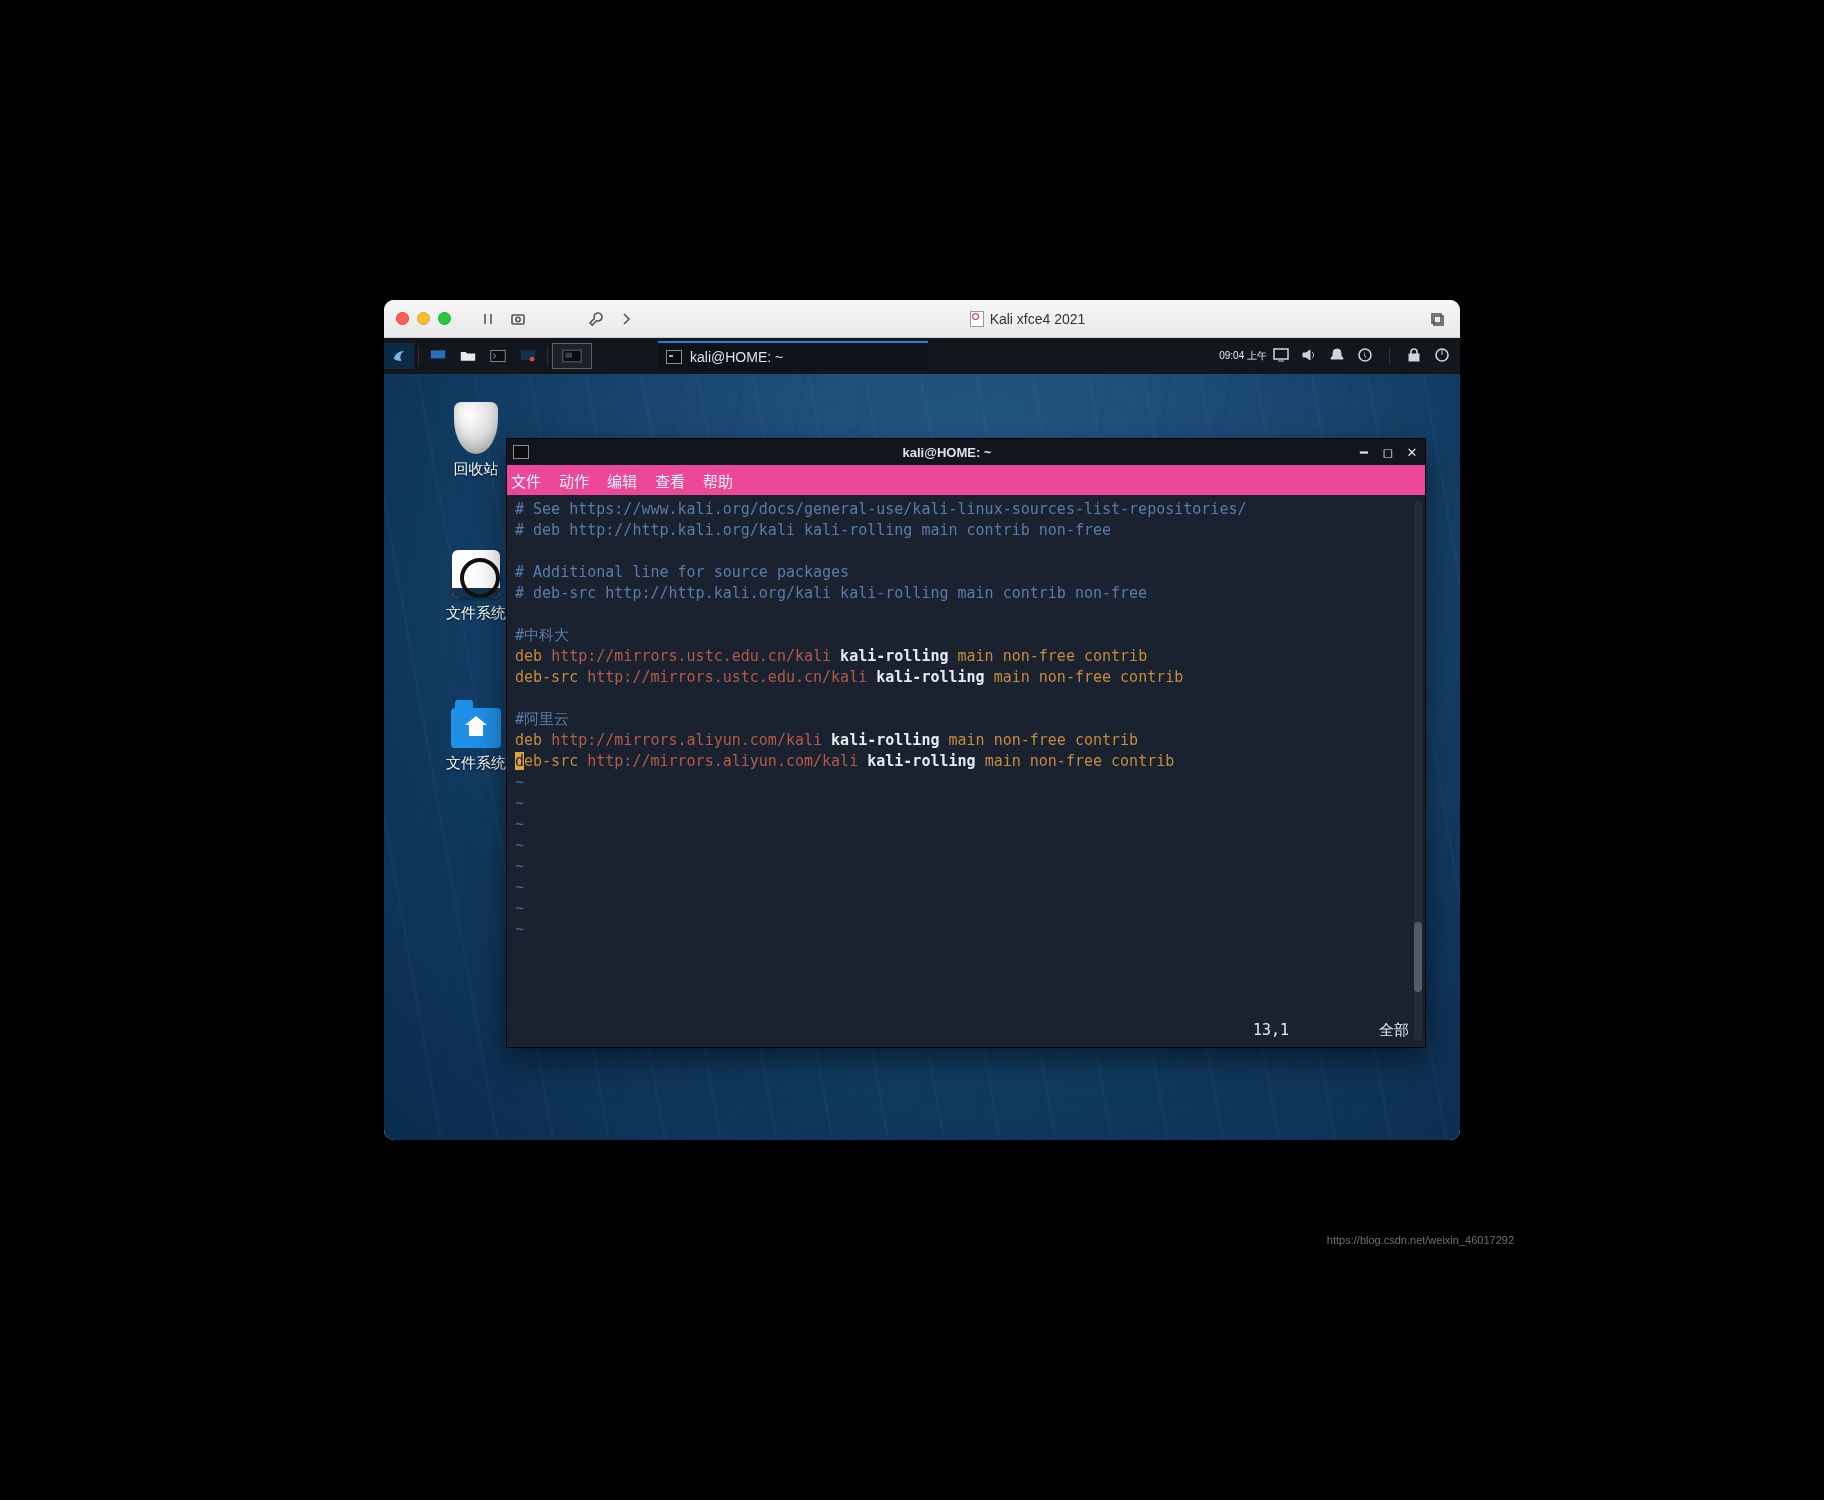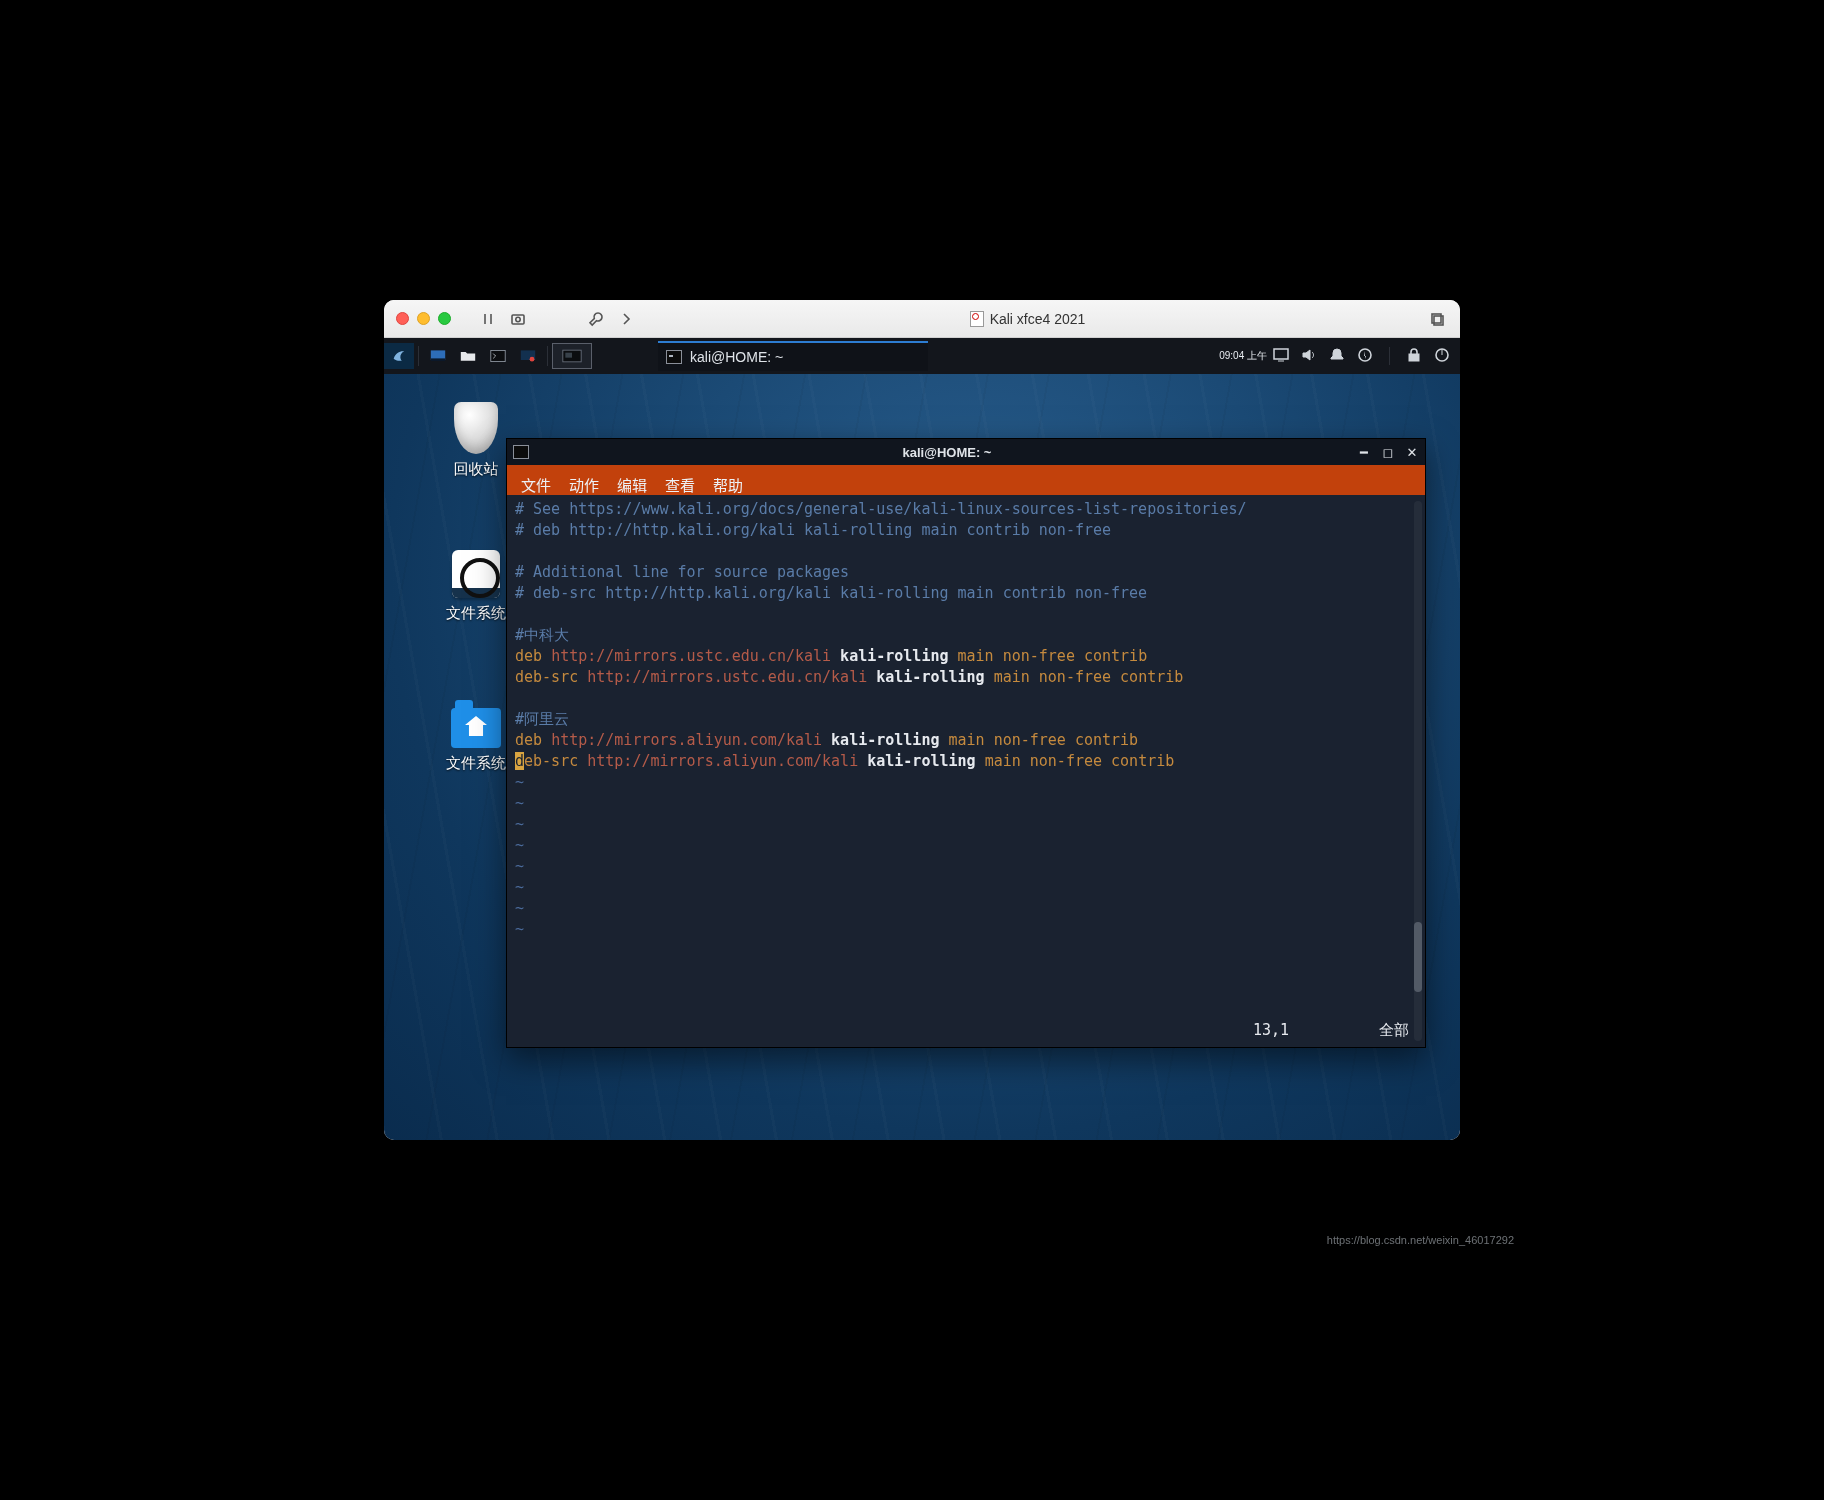--- a/index.html
+++ b/index.html
@@ -59,21 +59,21 @@
   .kali-badge .box { width:148px; height:62px; border:3px solid rgba(170,200,220,0.35); margin:0 auto 10px; display:flex; align-items:center; justify-content:center; font-size:30px; font-weight:700; color:rgba(200,220,235,0.45); }
   .kali-badge .sub { font-size:11px; color:#d6e2ea; letter-spacing:2px; }
 
   
   .term-window { position:absolute; left:122px; top:100px; width:920px; height:610px; background:#1a2230; border:1px solid #000; box-shadow:0 12px 30px rgba(0,0,0,0.5); display:flex; flex-direction:column; font-family: "DejaVu Sans Mono","Menlo","Consolas",monospace; }
   .term-title { height:26px; background:#10151e; display:flex; align-items:center; color:#dfe3e8; font-size:13px; padding:0 6px; font-family:-apple-system,Arial,sans-serif; }
   .term-title .ticon { width:16px; height:14px; border:1px solid #8a8f99; background:#0c0c0c; margin-right:8px; }
   .term-title .center { flex:1; text-align:center; font-weight:600; }
   .term-title .wbtns { display:flex; gap:10px; }
   .term-title .wbtns span { width:14px; height:14px; display:flex; align-items:center; justify-content:center; color:#dfe3e8; font-size:13px; cursor:default;}
-  .term-menu { height:30px; display:flex; align-items:flex-end; gap:18px; padding:0 14px; color:#eef1f5; font-size:15px; background:#c2410c; font-family:-apple-system,"Noto Sans CJK SC",Arial,sans-serif;}
+  .term-menu { height:30px; display:flex; align-items:center; gap:18px; padding:0 4px; color:#eef1f5; font-size:15px; background:#ec4899; font-family:-apple-system,"Noto Sans CJK SC",Arial,sans-serif;}
   .term-body { flex:1; position:relative; padding:4px 8px 6px 8px; color:#c3c9d1; font-size:15px; line-height:21px; background:#1a2230;}
   .term-body .scrollbar { position:absolute; right:3px; top:6px; bottom:6px; width:8px; background:rgba(255,255,255,0.05); border-radius:4px;}
   .term-body .scrollbar .thumb { position:absolute; left:0; right:0; top:78%; height:70px; background:rgba(200,210,220,0.28); border-radius:4px;}
   pre.editor { white-space:pre; margin:0; font-family:inherit; }
   .c-comment { color:#5a7ca8; }
   .c-deb { color:#c58a3e; }
   .c-url { color:#b55b49; }
   .c-dist { color:#e6e9ee; font-weight:600;}
   .c-comp { color:#c58a3e; }
   .c-tilde { color:#4a6a9a; }

